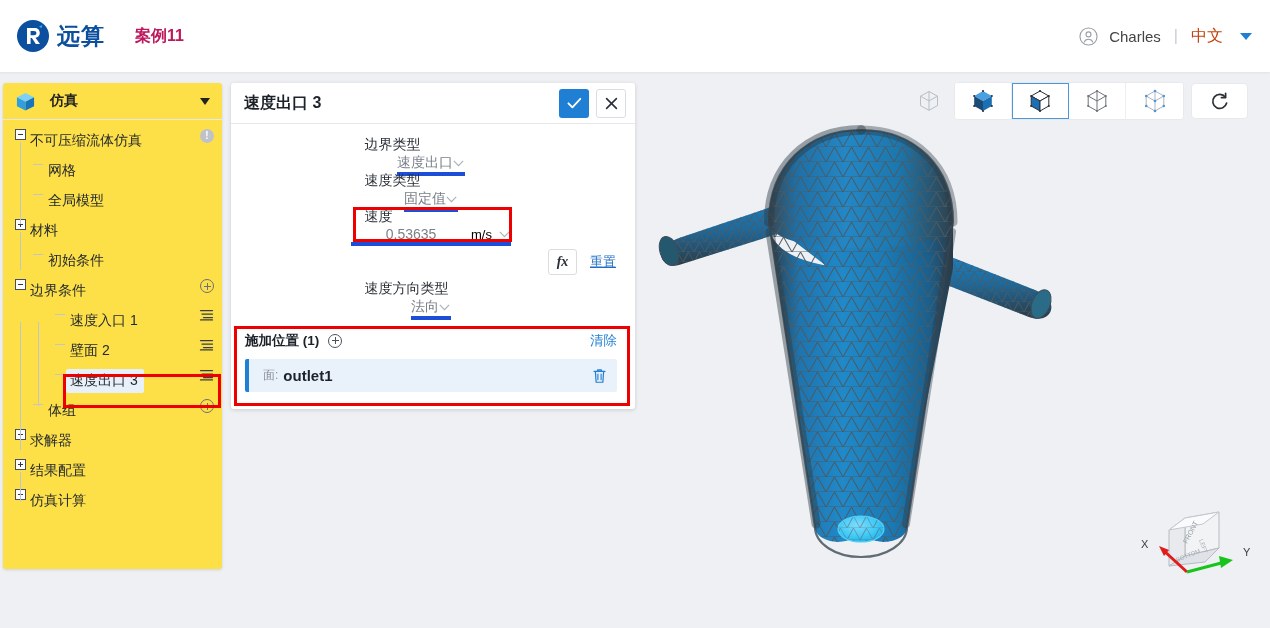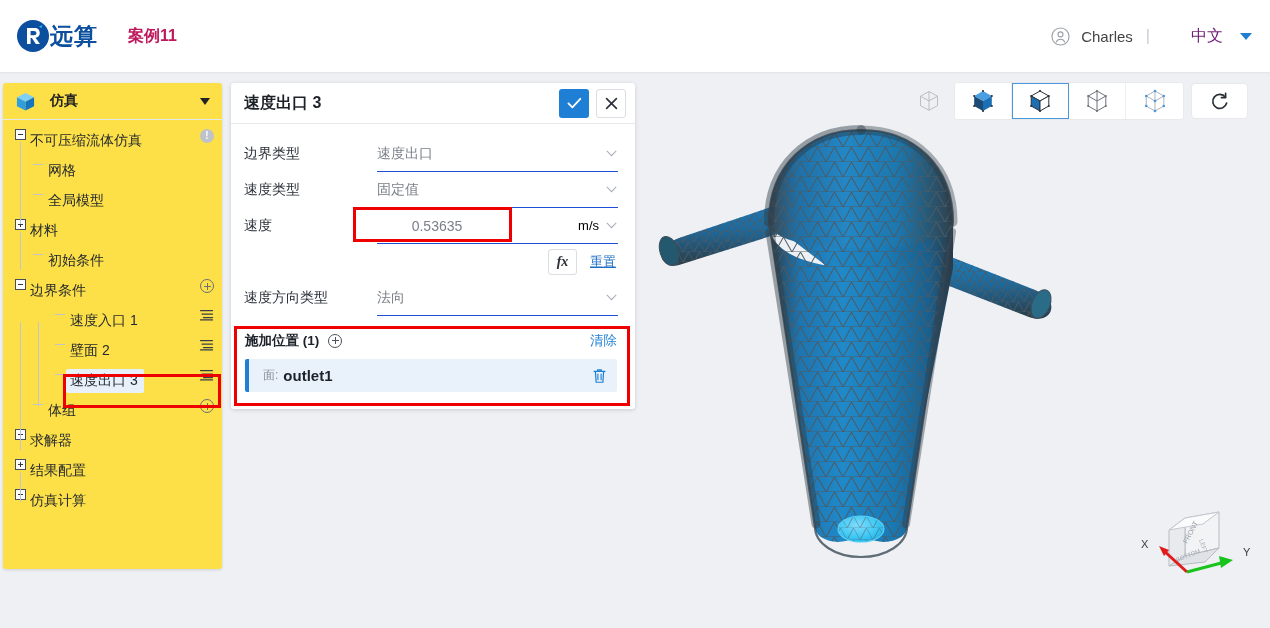--- a/index.html
+++ b/index.html
@@ -16,33 +16,33 @@
   .header {
     position: absolute; left: 0; top: 0; width: 1270px; height: 72px;
     background: #ffffff; display: flex; align-items: center;
     box-shadow: 0 1px 2px rgba(0,0,0,0.06);
     z-index: 5;
   }
   .brand { display: flex; align-items: center; margin-left: 16px; }
   .brand-logo { width: 34px; height: 34px; }
   .brand-name {
     font-size: 23px; font-weight: bold; color: #0b4f9e;
-    letter-spacing: 1px;
+    margin-left: 7px; letter-spacing: 1px;
   }
   .project-name {
     margin-left: 30px; font-size: 16px; font-weight: bold; color: #be185d;
   }
   .header-right {
     margin-left: auto; margin-right: 18px;
     display: flex; align-items: center; gap: 11px;
   }
   .user-icon { width: 19px; height: 19px; display: block; }
   .user-name { font-size: 15px; color: #444; }
   .header-sep { color: #c8ccd3; font-size: 16px; margin: 0 2px; }
-  .lang { font-size: 16px; color: #701a75; margin-left: 28px; }
+  .lang { font-size: 16px; color: #c2410c; }
   .caret-blue {
     width: 0; height: 0;
     border-left: 6px solid transparent; border-right: 6px solid transparent;
     border-top: 7px solid #1f7fd4; margin-left: 6px;
   }
 
   
   .tree-panel {
     position: absolute; left: 3px; top: 83px; width: 219px; height: 486px;
     background: #fde047; border-radius: 3px;
@@ -133,26 +133,26 @@
     width: 30px; height: 29px; background: #1f7fd4; border-radius: 3px;
     display: flex; align-items: center; justify-content: center;
   }
   .btn-cancel {
     width: 30px; height: 29px; background: #fff; border: 1px solid #dadde2;
     border-radius: 3px; display: flex; align-items: center; justify-content: center;
   }
   .prop-body { padding: 12px 17px 0 13px; }
 
   .frow {
-    display: flex; align-items: center; height: 36px; position: relative;
+    display: flex; align-items: center; height: 36px; position: relative; flex-direction: column;
   }
   .flabel { font-size: 14px; color: #2b3038; width: 133px; flex: 0 0 auto; }
   .fvalue-wrap {
     flex: 1; display: flex; align-items: center;
-    border-bottom: 1px solid #1d4ed8; height: 100%;
+    border-bottom: 4px solid #1d4ed8; height: 100%;
   }
   .fvalue { font-size: 14px; color: #7b8089; }
   .unit { font-size: 13px; color: #000000; margin-left: auto; padding-right: 7px; }
   .chev {
     width: 11px; height: 7px; flex: 0 0 auto; margin-right: 1px;
   }
 
   .fx-row {
     display: flex; align-items: center; justify-content: flex-end;
     gap: 13px; height: 36px; padding-right: 2px;

